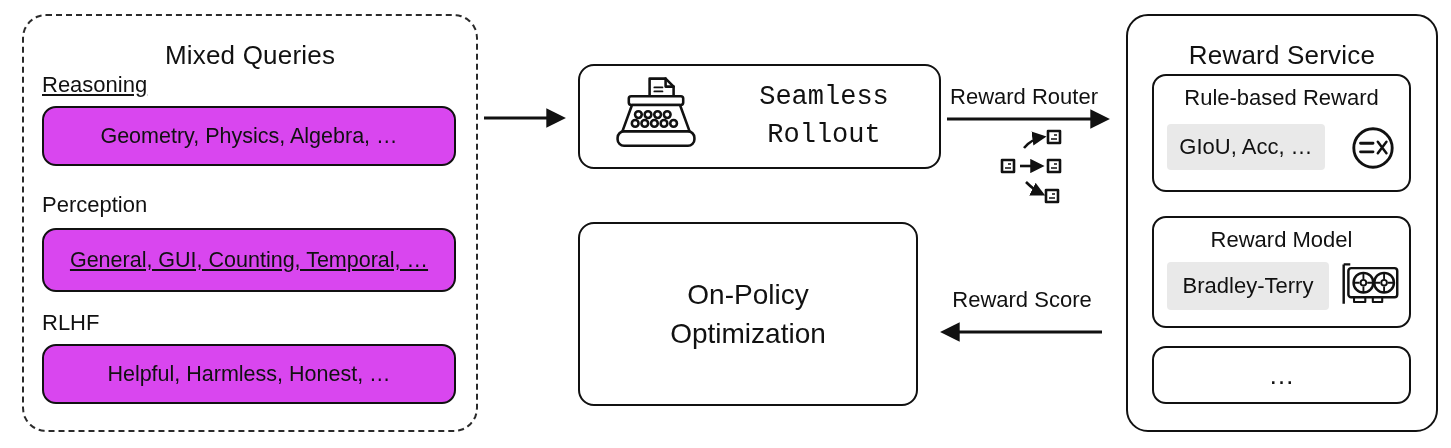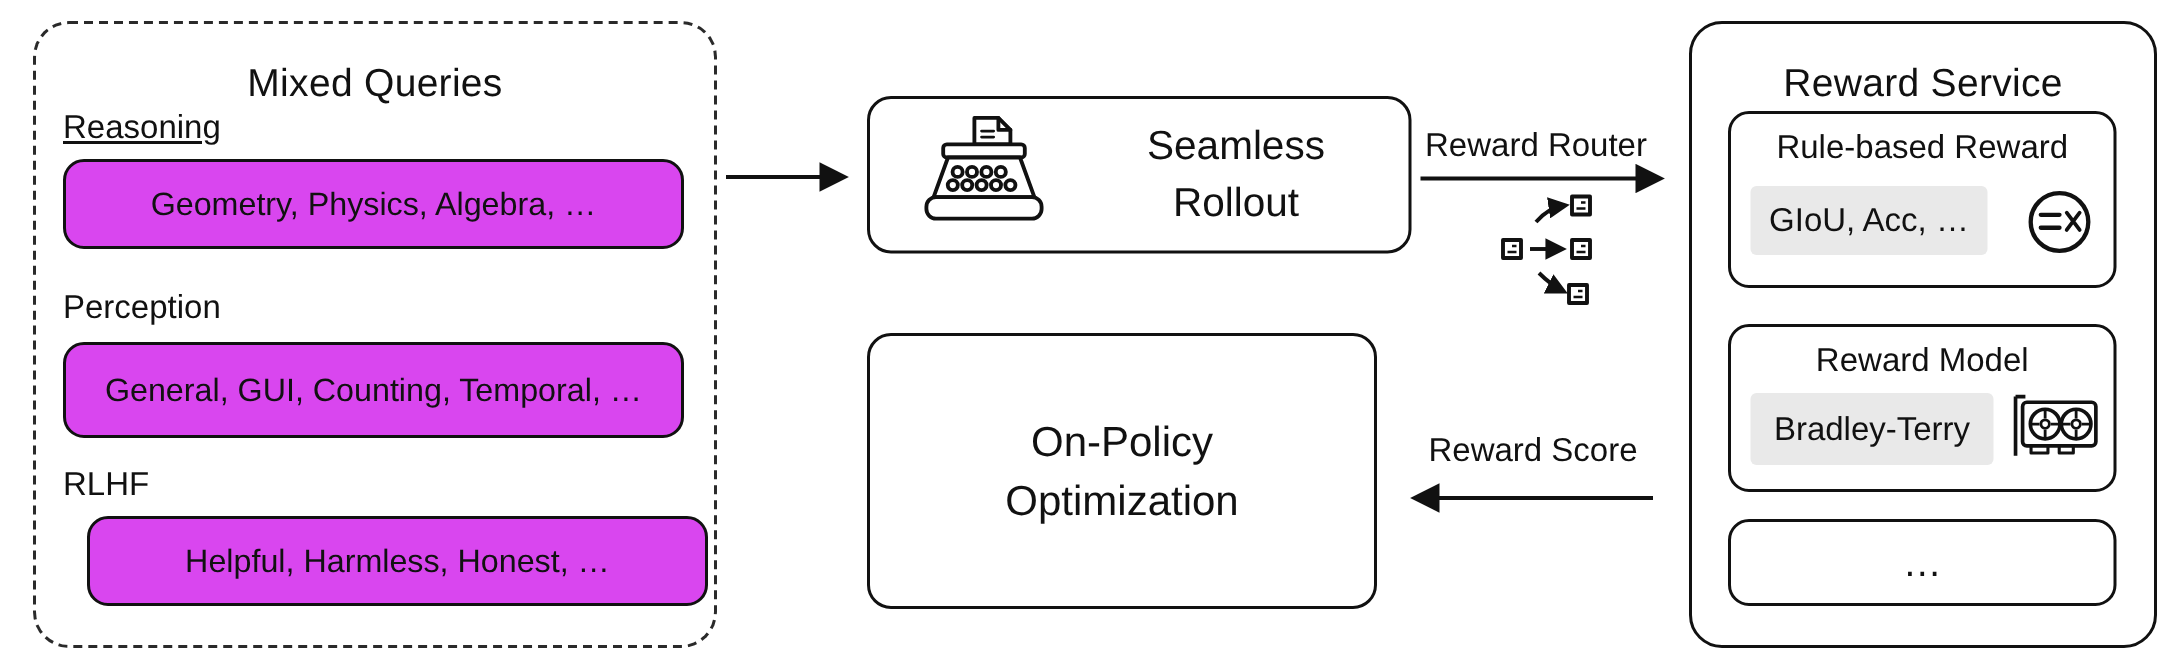--- a/index.html
+++ b/index.html
@@ -18,29 +18,29 @@
     font-size:26px; letter-spacing:.2px;
   }
   .group-label { position:absolute; left:18px; font-size:22px; }
   .g0 { top:56px;text-decoration:underline; } .g1 { top:176px; } .g2 { top:294px; }
   .item-box {
     position:absolute; left:18px; width:410px; height:56px;
     border:2.5px solid #111; border-radius:14px; background:#d946ef;
     display:flex; align-items:center; justify-content:center;
     font-size:21.5px; text-align:center;
   }
-  .b0 { top:90px; } .b1 { top:212px; height:60px; } .b2 { top:328px;margin-left:16px; }
+  .b0 { top:90px; } .b1 { top:212px; height:60px;text-decoration:underline; } .b2 { top:328px; }
 
   
   .rollout-box {
     position:absolute; left:578px; top:64px; width:331px; height:101px;
     border:2.5px solid #111; border-radius:16px; background:#fff;
     display:flex; align-items:center; padding-left:28px; gap:30px; box-sizing:content-box;
   }
-  .rollout-text { font-size:27px; line-height:1.4; width:180px; text-align:center; }
+  .rollout-text { font-size:27px; line-height:1.4; width:180px; text-align:center;font-family:Liberation Mono, monospace; }
   .optimize-box {
     position:absolute; left:578px; top:222px; width:336px; height:180px;
     border:2.5px solid #111; border-radius:16px; background:#fff;
     display:flex; align-items:center; justify-content:center;
   }
   .optimize-text { font-size:28px; line-height:1.4; width:250px; text-align:center; }
 
   
   .flow-label { position:absolute; font-size:22px; text-align:center; }
   .lbl-router { left:933px; top:84px; width:182px; }

